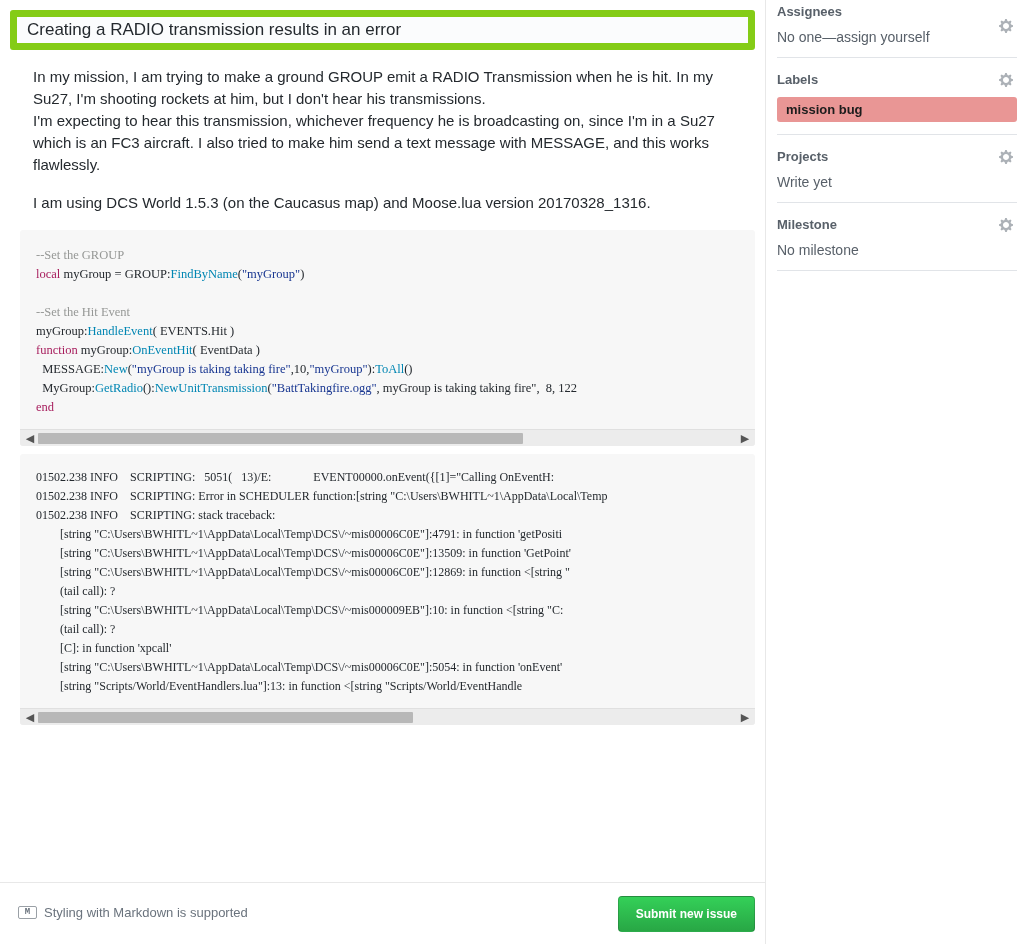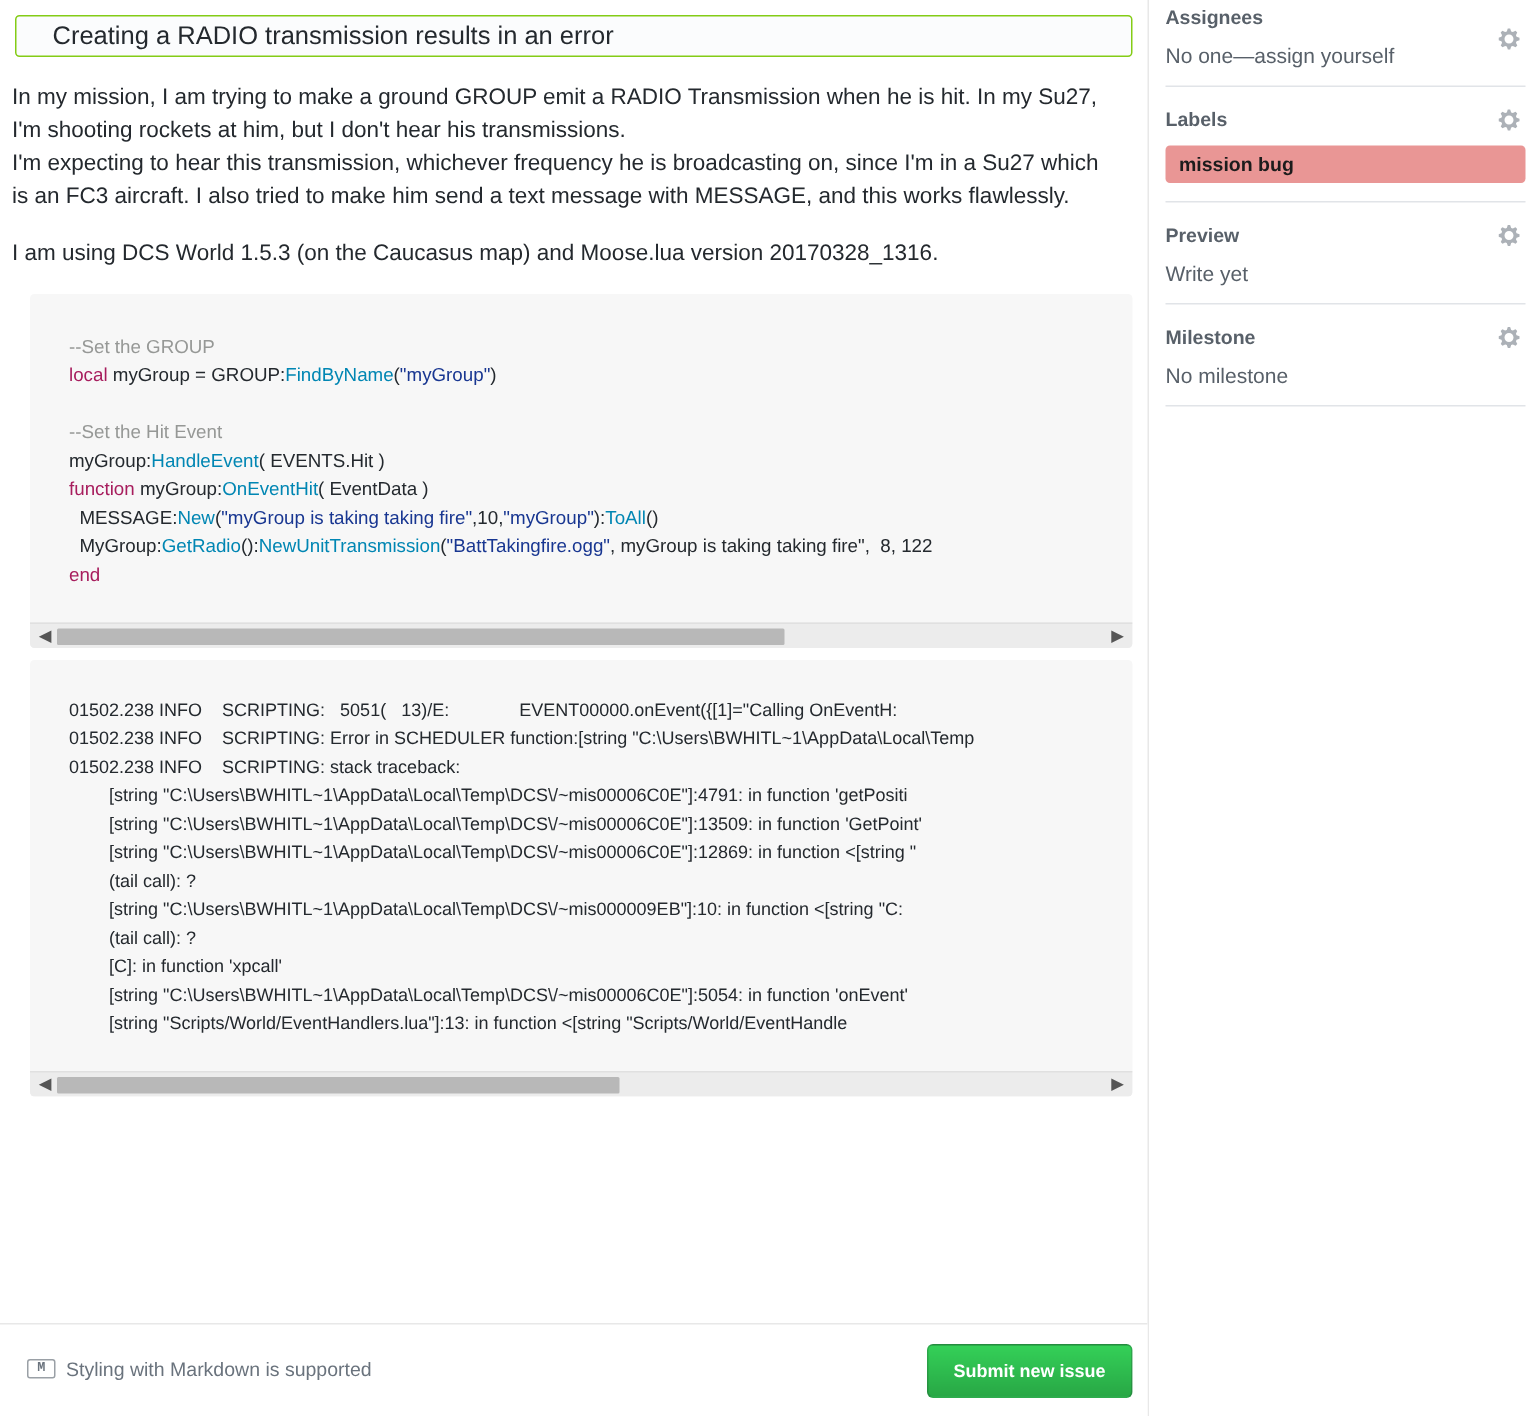--- a/index.html
+++ b/index.html
@@ -23,26 +23,26 @@
     width: 766px;
     height: 944px;
     background: #fff;
     border-right: 1px solid #e8e8e8;
   }
   .title-wrap {
     padding: 10px 10px 0 10px;
   }
   #issue-title {
     width: 100%;
-    height: 28px;
+    height: 40px;
     font-size: 17px;
     font-family: "Liberation Sans", sans-serif;
     color: #24292e;
-    padding: 6px 24px;
-    border: 1px solid #84cc16;
+    padding: 6px 10px;
+    border: 7px solid #84cc16;
     border-radius: 3px;
     background: #fbfcfd;
     outline: none;
   }
   
   .tabs {
     margin: 12px 0 0 10px;
     height: 33px;
     position: relative;
     border-bottom: 1px solid #d1d5da;
@@ -62,42 +62,42 @@
   }
   .tab.active {
     background: #fff;
     border: 1px solid #d1d5da;
     border-bottom-color: #fff;
     color: #24292e;
     font-weight: normal;
   }
   
   .preview-body {
-    padding: 16px 18px 0 8px;
+    padding: 16px 18px 0 33px;
     width: 756px;
   }
   .preview-body p {
     margin: 0 0 16px 0;
     font-size: 15px;
     line-height: 22px;
     color: #24292e;
   }
   
   .codeblock {
     margin: 0 0 8px 20px;
     width: 735px;
     background: #f7f7f7;
     border-radius: 3px;
     position: relative;
     overflow: hidden;
   }
   .codeblock pre {
-    margin: 12px;
+    margin: 2px;
     padding: 14px 10px 10px 14px;
-    font-family: Liberation Sans, sans-serif;
+    font-family: Liberation Serif, serif;
     font-size: 12.5px;
     line-height: 19px;
     white-space: pre;
     overflow: hidden;
     color: #24292e;
   }
   .codeblock.log pre { font-size: 12px; line-height: 19px; padding-top: 12px;}
   .scroll-track {
     height: 17px;
     background: #ececec;
@@ -289,21 +289,21 @@
 
     <div class="side-sec">
       <div class="side-head">Labels</div>
       <svg class="gear" viewBox="0 0 16 16">
         <path fill="#6a737d" d="M14 8.77v-1.6l-1.94-.64-.45-1.09.88-1.84-1.13-1.13-1.81.91-1.09-.45-.69-1.92h-1.6l-.63 1.94-1.11.45-1.84-.88-1.13 1.13.91 1.81-.45 1.09L0 7.23v1.59l1.94.64.45 1.09-.88 1.84 1.13 1.13 1.81-.91 1.09.45.69 1.92h1.59l.63-1.94 1.11-.45 1.84.88 1.13-1.13-.92-1.81.47-1.09L14 8.75v.02zM7 11c-1.66 0-3-1.34-3-3s1.34-3 3-3 3 1.34 3 3-1.34 3-3 3z"></path>
       </svg>
       <span class="label-pill">mission bug</span>
     </div>
 
     <div class="side-sec">
-      <div class="side-head">Preview</div>
+      <div class="side-head">Projects</div>
       <svg class="gear" viewBox="0 0 16 16">
         <path fill="#6a737d" d="M14 8.77v-1.6l-1.94-.64-.45-1.09.88-1.84-1.13-1.13-1.81.91-1.09-.45-.69-1.92h-1.6l-.63 1.94-1.11.45-1.84-.88-1.13 1.13.91 1.81-.45 1.09L0 7.23v1.59l1.94.64.45 1.09-.88 1.84 1.13 1.13 1.81-.91 1.09.45.69 1.92h1.59l.63-1.94 1.11-.45 1.84.88 1.13-1.13-.92-1.81.47-1.09L14 8.75v.02zM7 11c-1.66 0-3-1.34-3-3s1.34-3 3-3 3 1.34 3 3-1.34 3-3 3z"></path>
       </svg>
       <div class="side-text">Write yet</div>
     </div>
 
     <div class="side-sec">
       <div class="side-head">Milestone</div>
       <svg class="gear" viewBox="0 0 16 16">
         <path fill="#6a737d" d="M14 8.77v-1.6l-1.94-.64-.45-1.09.88-1.84-1.13-1.13-1.81.91-1.09-.45-.69-1.92h-1.6l-.63 1.94-1.11.45-1.84-.88-1.13 1.13.91 1.81-.45 1.09L0 7.23v1.59l1.94.64.45 1.09-.88 1.84 1.13 1.13 1.81-.91 1.09.45.69 1.92h1.59l.63-1.94 1.11-.45 1.84.88 1.13-1.13-.92-1.81.47-1.09L14 8.75v.02zM7 11c-1.66 0-3-1.34-3-3s1.34-3 3-3 3 1.34 3 3-1.34 3-3 3z"></path>

